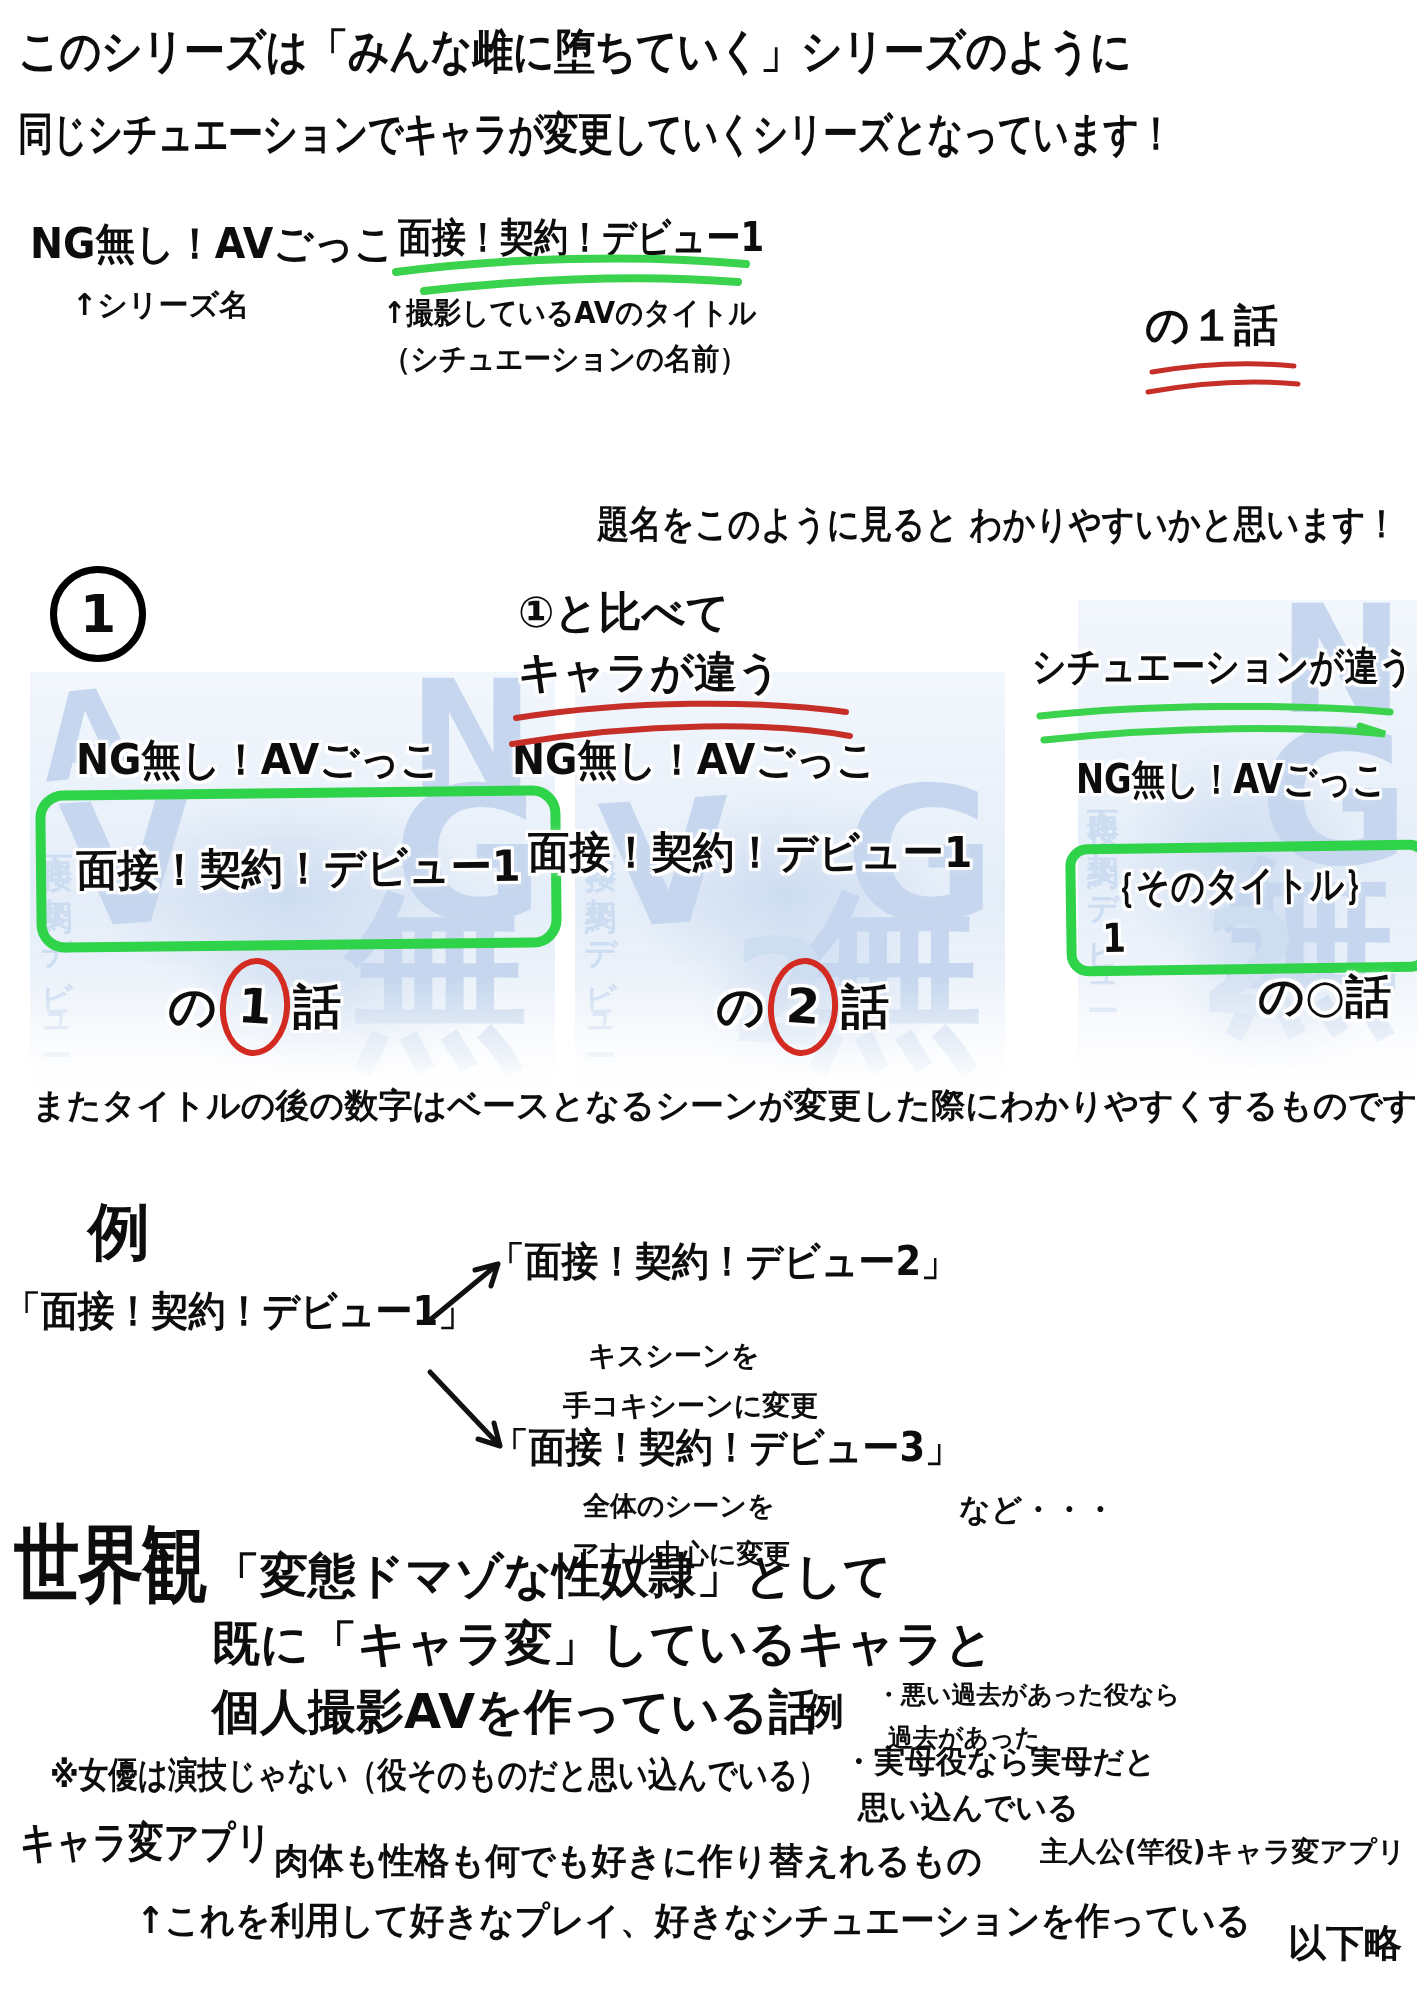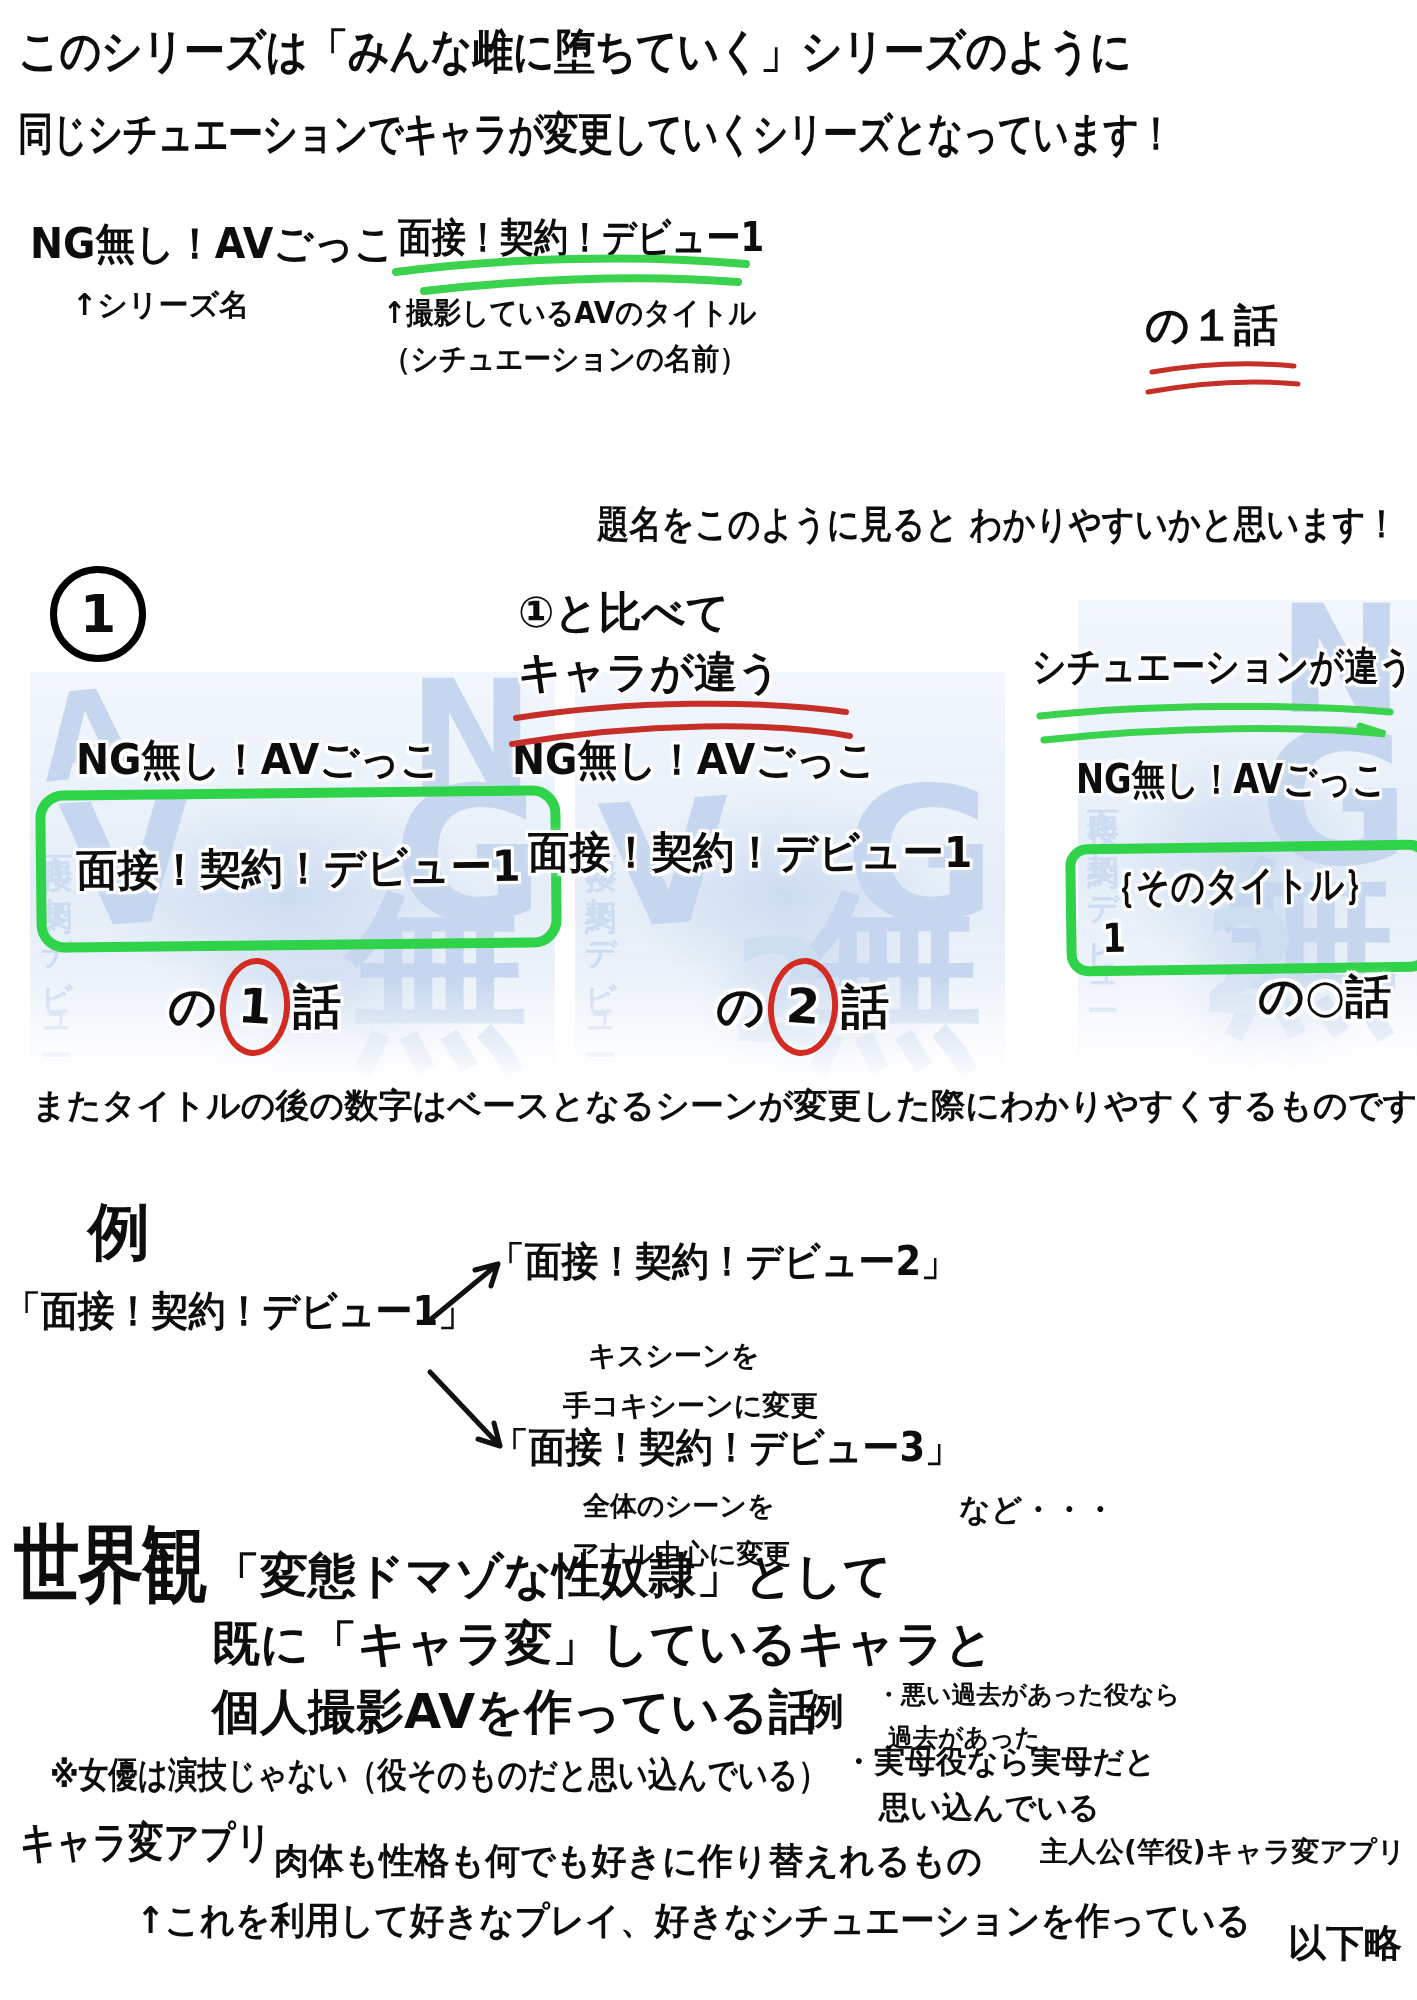--- a/index.html
+++ b/index.html
@@ -86,21 +86,21 @@
 
   
   #wvHead{left:14px;top:1516px;font-size:84px;transform:scaleX(.78);letter-spacing:-2px;}
   #wvL1{left:212px;top:1548px;font-size:48px;text-align:center;}
   #wvL2{left:212px;top:1616px;font-size:48px;}
   #wvL3{left:212px;top:1684px;font-size:48px;}
   #wvExL{left:806px;top:1690px;font-size:38px;}
   #wvEx1a{left:876px;top:1674px;font-size:25px;margin-top:7px;}
   #wvEx1b{left:888px;top:1710px;font-size:25px;margin-top:14px;}
   #wvEx2a{left:843px;top:1744px;font-size:31px;}
-  #wvEx2b{left:879px;top:1790px;font-size:31px;}
+  #wvEx2b{left:858px;top:1790px;font-size:31px;}
   #wvActress{left:50px;top:1754px;font-size:36px;transform:scaleX(.82);}
   #wvApp{left:20px;top:1818px;font-size:43px;transform:scaleX(.82);}
   #wvAppDesc{left:274px;top:1840px;font-size:36px;transform:scaleX(.97);}
   #wvProtag{left:1040px;top:1836px;font-size:28px;}
   #wvUsage{left:136px;top:1900px;font-size:37px;transform:scaleX(.93);}
   #wvOmit{left:1288px;top:1890px;font-size:38px;margin-top:32px;}
 
   
   #annot{position:absolute;left:0;top:0;z-index:5;pointer-events:none;}
   #annot .g{stroke:#3bd24d;stroke-width:8;fill:none;stroke-linecap:round;}

